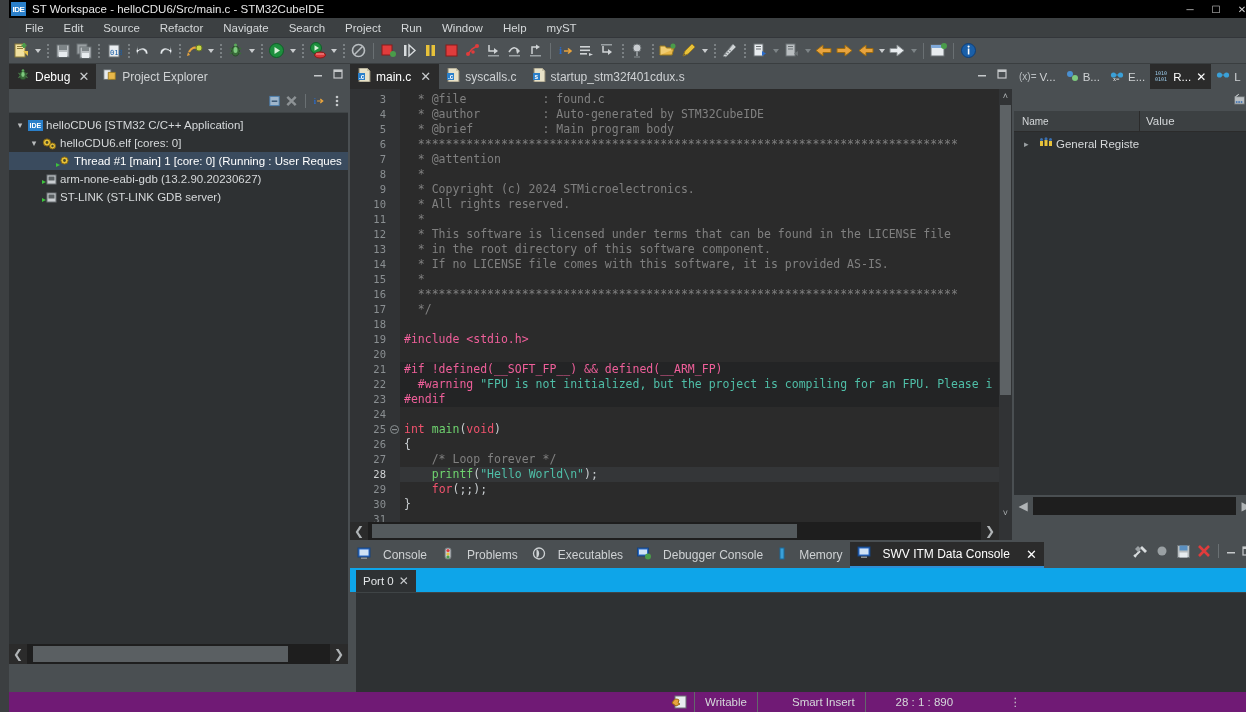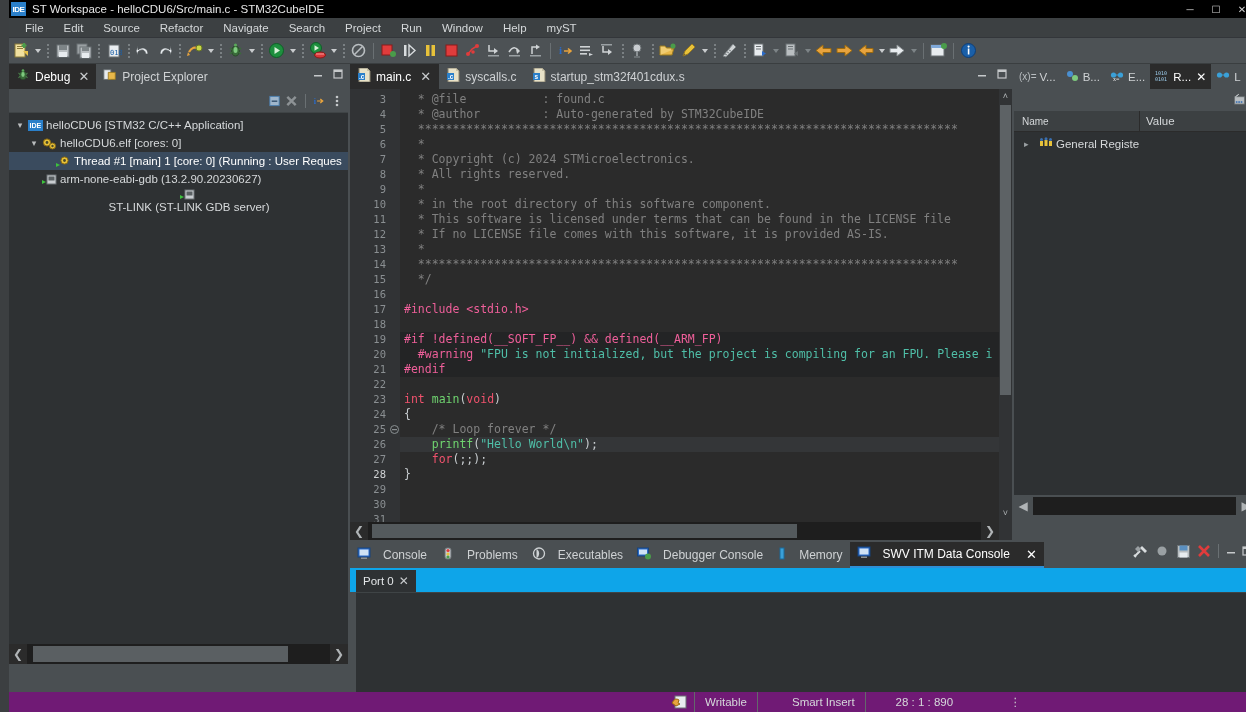--- a/index.html
+++ b/index.html
@@ -550,21 +550,21 @@
           <span class="ico">
             <svg width="15" height="13" viewBox="0 0 15 13">
                 <path d="M0 7 L4 9 L0 11 Z" fill="#3cc13c"></path>
                 <rect x="5" y="2" width="9" height="9" fill="#c8ccd0" stroke="#6b7174"></rect>
                 <rect x="6.5" y="3.5" width="6" height="4" fill="#5a6063"></rect>
               </svg>
           </span>
           <span class="lbl">arm-none-eabi-gdb (13.2.90.20230627)</span>
         </div>
 
-        <div class="trow" style="padding-left:18px;flex-direction:column;">
+        <div class="trow" style="padding-left:18px;">
           <span class="tw"></span>
           <span class="ico">
             <svg width="15" height="13" viewBox="0 0 15 13">
                 <path d="M0 7 L4 9 L0 11 Z" fill="#3cc13c"></path>
                 <rect x="5" y="2" width="9" height="9" fill="#c8ccd0" stroke="#6b7174"></rect>
                 <rect x="6.5" y="3.5" width="6" height="4" fill="#5a6063"></rect>
               </svg>
           </span>
           <span class="lbl">ST-LINK (ST-LINK GDB server)</span>
         </div>
@@ -695,27 +695,29 @@
             <div class="foldcell"></div>
             <div class="foldcell"></div>
             <div class="foldcell"></div>
             <div class="foldcell"></div>
             <div class="foldcell"></div>
             <div class="foldcell"></div>
           </div>
         <div class="code" id="codelines">
             <div class="cl"><span class="cmt">  * @file           : found.c</span></div>
             <div class="cl"><span class="cmt">  * @author         : Auto-generated by STM32CubeIDE</span></div>
+            <div class="cl"><span class="cmt">  * @brief          : Main program body</span></div>
             <div class="cl"><span class="cmt">  ******************************************************************************</span></div>
+            <div class="cl"><span class="cmt">  * @attention</span></div>
             <div class="cl"><span class="cmt">  *</span></div>
             <div class="cl"><span class="cmt">  * Copyright (c) 2024 STMicroelectronics.</span></div>
             <div class="cl"><span class="cmt">  * All rights reserved.</span></div>
             <div class="cl"><span class="cmt">  *</span></div>
+            <div class="cl"><span class="cmt">  * This software is licensed under terms that can be found in the LICENSE file</span></div>
             <div class="cl"><span class="cmt">  * in the root directory of this software component.</span></div>
-            <div class="cl"><span class="cmt">  * This software is licensed under terms that can be found in the LICENSE file</span></div>
             <div class="cl"><span class="cmt">  * If no LICENSE file comes with this software, it is provided AS-IS.</span></div>
             <div class="cl"><span class="cmt">  *</span></div>
             <div class="cl"><span class="cmt">  ******************************************************************************</span></div>
             <div class="cl"><span class="cmt">  */</span></div>
             <div class="cl"><span class="plain"></span></div>
             <div class="cl"><span class="pre">#include</span> <span class="pre">&lt;stdio.h&gt;</span></div>
             <div class="cl"><span class="plain"></span></div>
             <div class="cl inactive"><span class="pre">#if !defined(__SOFT_FP__) &amp;&amp; defined(__ARM_FP)</span></div>
             <div class="cl inactive">  <span class="pre">#warning</span> <span class="str">"FPU is not initialized, but the project is compiling for an FPU. Please i</span></div>
             <div class="cl inactive"><span class="pre">#endif</span></div>

